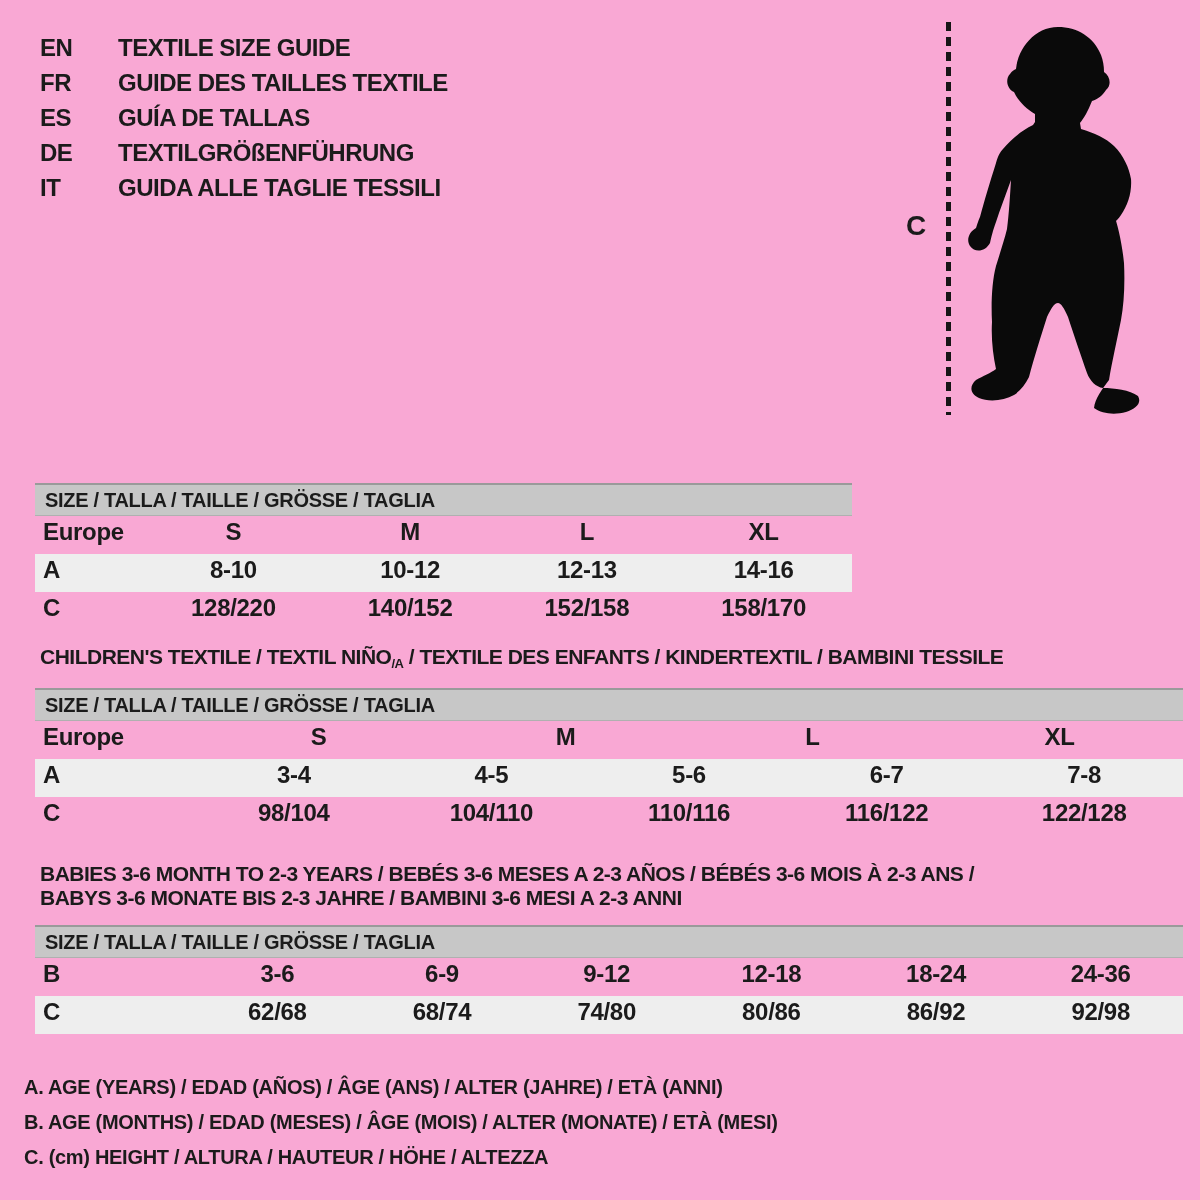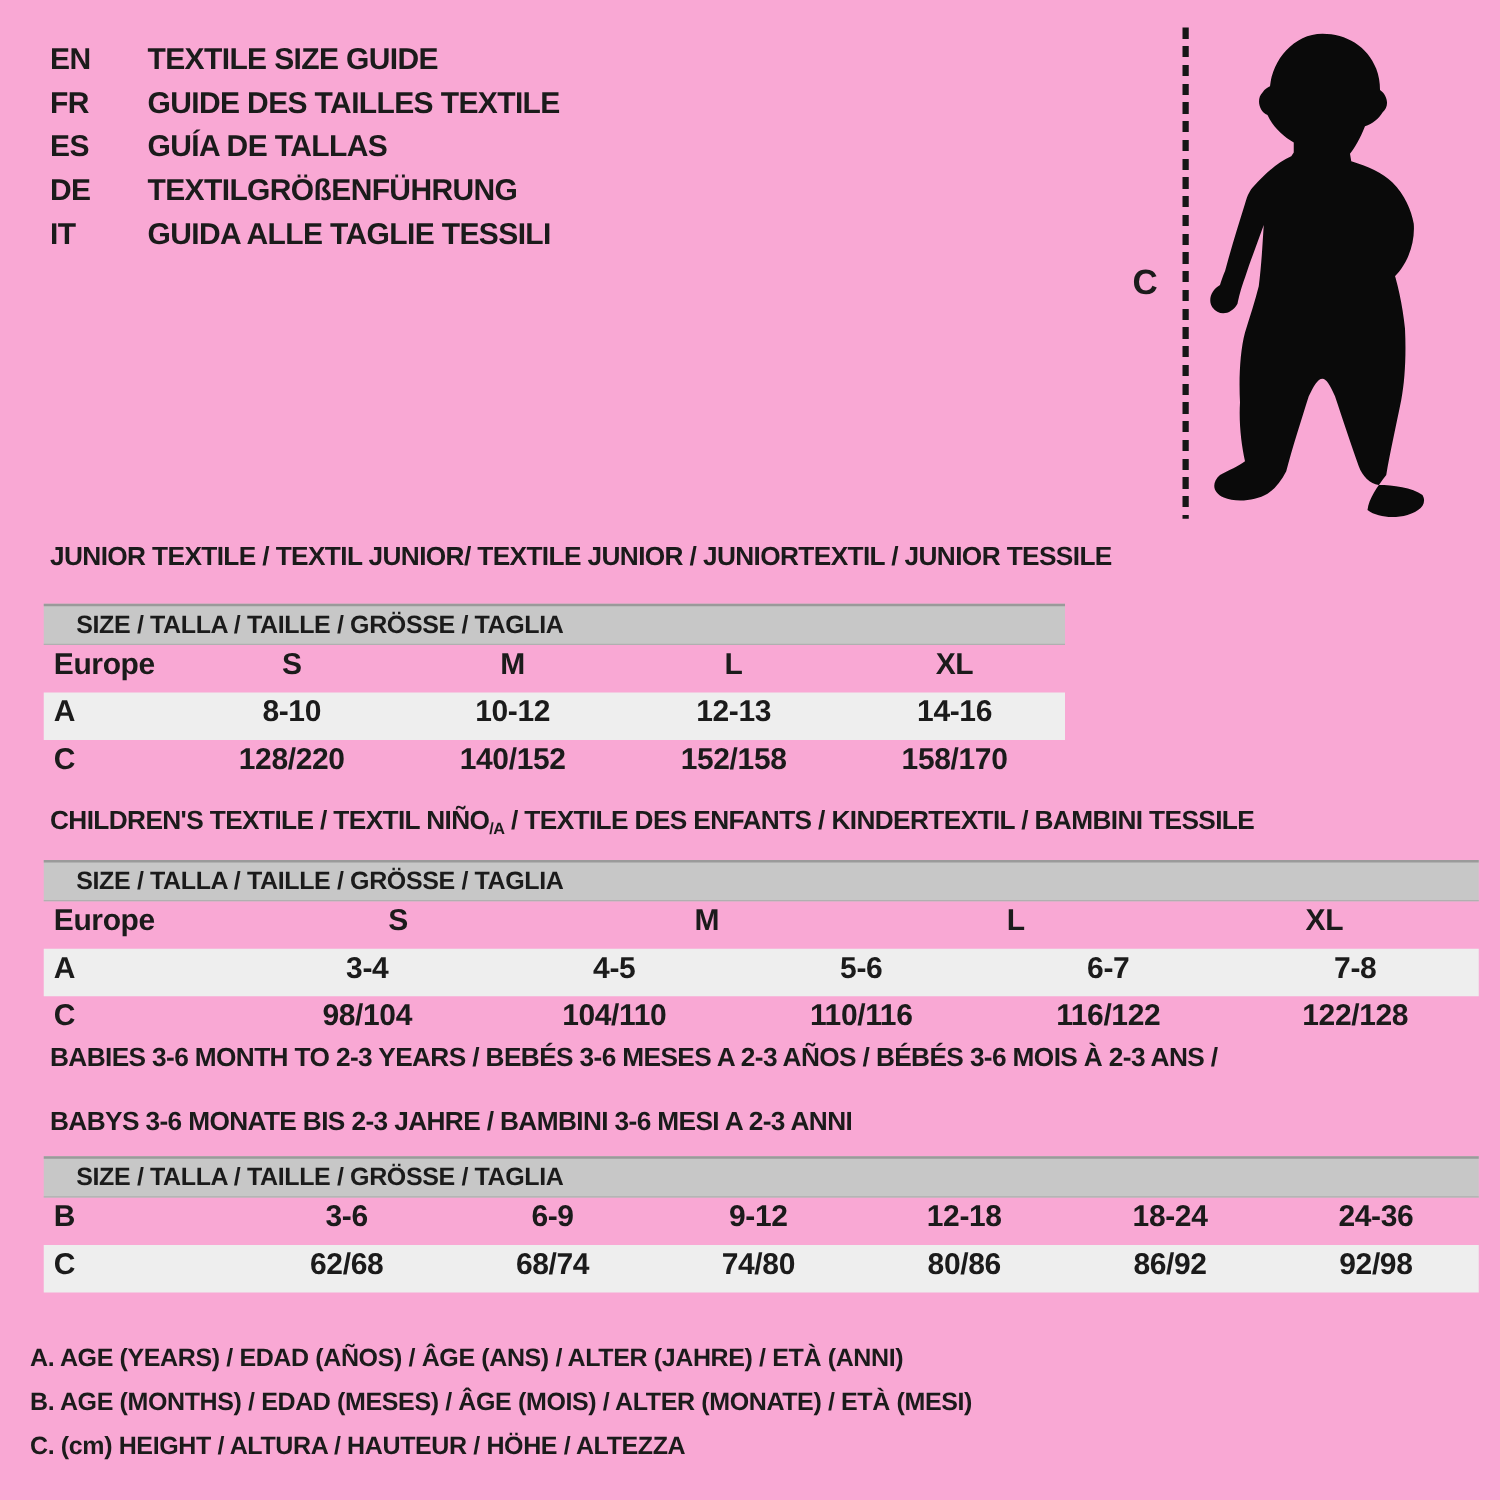--- a/index.html
+++ b/index.html
@@ -26,21 +26,21 @@
   
   .section-title{position:absolute;left:40px;font-size:21px;letter-spacing:-0.5px;white-space:nowrap;}
   .sub{font-size:13px;position:relative;top:4px;}
   
   .tbl{position:absolute;left:35px;}
   .t-header{
     height:30px;line-height:30px;
     background:var(--band,#c7c7c7);
     border-top:2px solid #9a9a9a;
     border-bottom:1px solid #b0b0b0;
-    padding-left:26px;
+    padding-left:10px;
     font-size:20px;letter-spacing:-0.3px;
   }
   .t-row{display:flex;height:38px;line-height:31px;font-size:24px;letter-spacing:-0.3px;}
   .t-row.shaded{background:var(--stripe,#eeeeee);}
   .t-label{padding-left:8px;}
   .tbl-junior{width:817px;}
   .tbl-junior .t-label{width:102px;}
   .tbl-full{width:1148px;}
   .tbl-full .t-label{width:152px;}
   .t-cell{flex:1;text-align:center;}
@@ -125,21 +125,20 @@
       C49,117 59,108 70,103
       L72,100
       L72,92
       C63,87 55,79 51,70
       C44,67 42,57 47,52
       C49,49 51,48 53,47
       C55,26 72,5 95,5
       Z"></path>
   </svg>
 
-  <div class="section-title" style="top:434px">JUNIOR TEXTILE / TEXTIL JUNIOR/ TEXTILE JUNIOR / JUNIORTEXTIL / JUNIOR TESSILE</div>
   <div class="tbl tbl-junior" style="top:483px">
     <div class="t-header">SIZE / TALLA / TAILLE / GRÖSSE / TAGLIA</div>
     <div class="t-row">
       <span class="t-label">Europe</span>
       <span class="t-cell">S</span>
       <span class="t-cell">M</span>
       <span class="t-cell">L</span>
       <span class="t-cell">XL</span>
     </div>
     <div class="t-row shaded">
@@ -181,21 +180,21 @@
     <div class="t-row">
       <span class="t-label">C</span>
       <span class="t-cell">98/104</span>
       <span class="t-cell">104/110</span>
       <span class="t-cell">110/116</span>
       <span class="t-cell">116/122</span>
       <span class="t-cell">122/128</span>
     </div>
   </div>
 
-  <div class="section-title" style="top:835px">BABIES 3-6 MONTH TO 2-3 YEARS / BEBÉS 3-6 MESES A 2-3 AÑOS / BÉBÉS 3-6 MOIS À 2-3 ANS /</div>
+  <div class="section-title" style="top:862px">BABIES 3-6 MONTH TO 2-3 YEARS / BEBÉS 3-6 MESES A 2-3 AÑOS / BÉBÉS 3-6 MOIS À 2-3 ANS /</div>
   <div class="section-title" style="top:886px">BABYS 3-6 MONATE BIS 2-3 JAHRE / BAMBINI 3-6 MESI A 2-3 ANNI</div>
   <div class="tbl tbl-full" style="top:925px">
     <div class="t-header">SIZE / TALLA / TAILLE / GRÖSSE / TAGLIA</div>
     <div class="t-row">
       <span class="t-label">B</span>
       <span class="t-cell">3-6</span>
       <span class="t-cell">6-9</span>
       <span class="t-cell">9-12</span>
       <span class="t-cell">12-18</span>
       <span class="t-cell">18-24</span>

